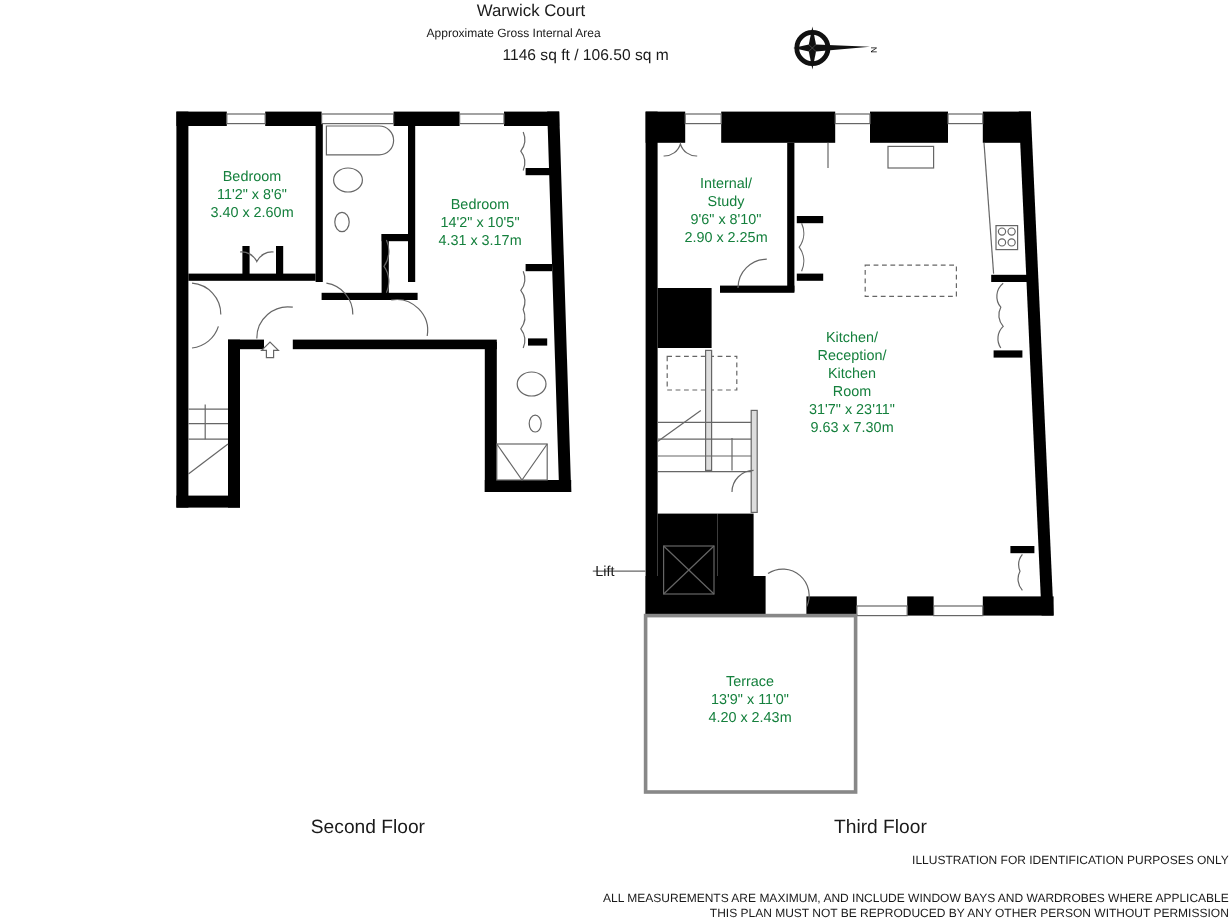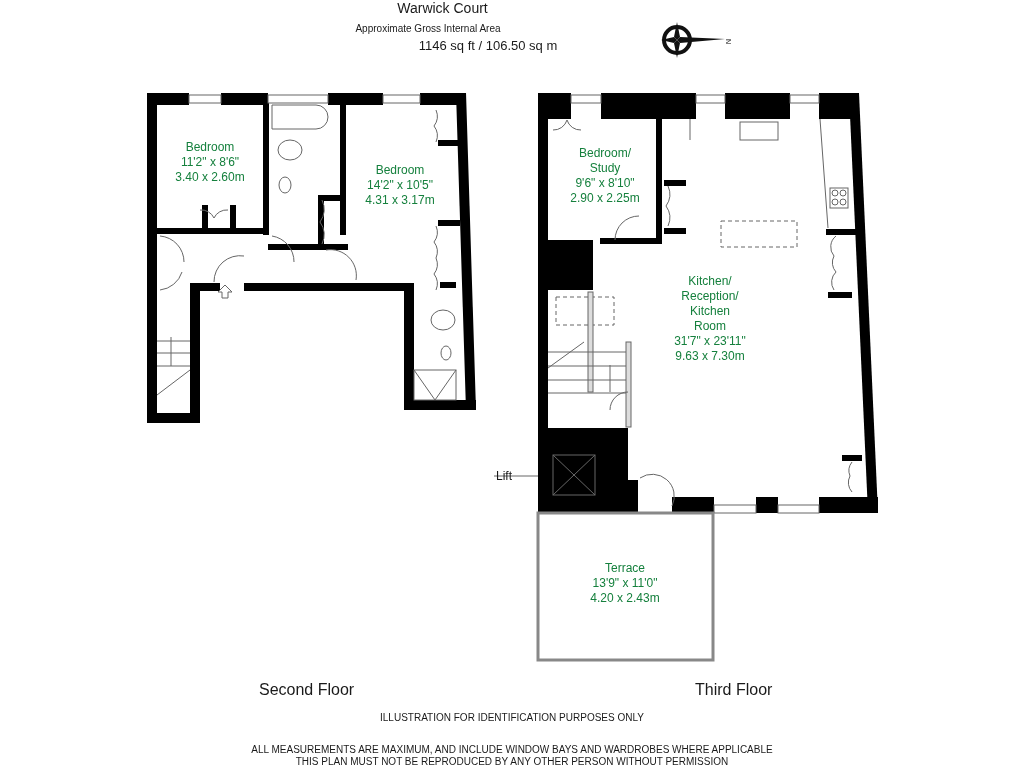--- a/index.html
+++ b/index.html
@@ -7,21 +7,21 @@
   .abs { position:absolute; }
   .title { left:0; width:933px; top:0; text-align:center; font-size:14px; }
   .title span { position:relative; left:-24px; }
   .sub1 { top:23px; left:0; width:904px; text-align:center; font-size:10px; }
   .sub1 span { position:relative; left:-24px; }
   .sub2 { top:38px; left:0; width:1024px; text-align:center; font-size:13px; }
   .sub2 span { position:relative; left:-24px; }
   .plan { left:0; top:0; }
   .room-label { position:absolute; text-align:center; font-size:12px; line-height:15px; color:#15803d; }
   .floor-label { position:absolute; font-size:16px; }
-  .disclaimer { position:absolute; left:0; width:1024px; text-align:center; font-size:10px; line-height:12px; }
+  .disclaimer { position:absolute; left:0; width:1024px; text-align:right; font-size:10px; line-height:12px; }
   .lift-label { position:absolute; font-size:12px; }
 </style>
 </head>
 <body>
 
 <div class="abs title"><span>Warwick Court</span></div>
 <div class="abs sub1"><span>Approximate Gross Internal Area</span></div>
 <div class="abs sub2"><span>1146 sq ft  /  106.50 sq m</span></div>
 
 <svg class="abs" style="left:655px;top:18px" width="80" height="44" viewBox="0 0 80 44">
@@ -172,21 +172,21 @@
   <div>11'2" x 8'6"</div>
   <div>3.40 x 2.60m</div>
 </div>
 <div class="room-label" style="left:350px;top:163px;width:100px">
   <div>Bedroom</div>
   <div>14'2" x 10'5"</div>
   <div>4.31 x 3.17m</div>
 </div>
 
 <div class="room-label" style="left:560px;top:146px;width:90px">
-  <div>Bedroom/</div>
+  <div>Internal/</div>
   <div>Study</div>
   <div>9'6" x 8'10"</div>
   <div>2.90 x 2.25m</div>
 </div>
 <div class="room-label" style="left:670px;top:274px;width:80px">
   <div>Kitchen/</div>
   <div>Reception/</div>
   <div>Kitchen</div>
   <div>Room</div>
   <div>31'7" x 23'11"</div>

